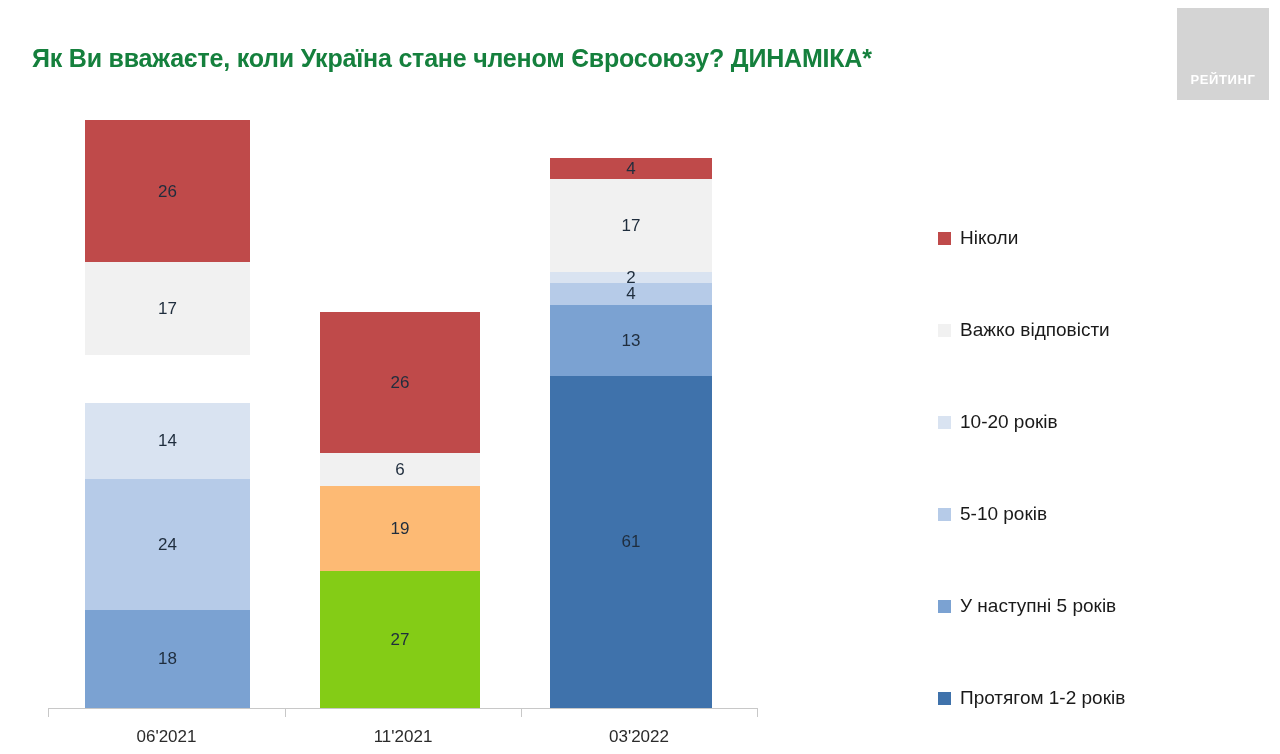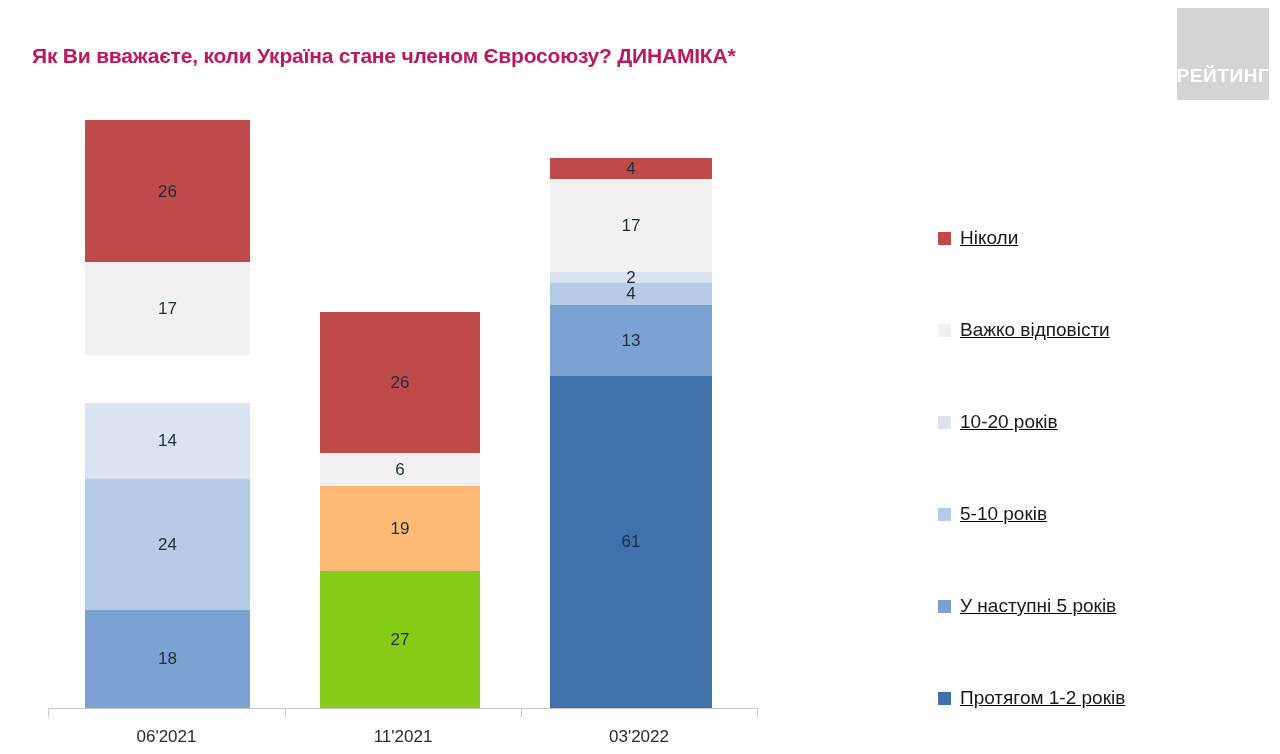--- a/index.html
+++ b/index.html
@@ -13,44 +13,44 @@
     font-family: "Liberation Sans", sans-serif;
     overflow: hidden;
     position: relative;
   }
 
   
   #chart-title {
     position: absolute;
     left: 32px;
     top: 44px;
-    font-size: 21px;
+    font-size: 25px;
     font-weight: bold;
-    color: #be185d;
+    color: #15803d;
     letter-spacing: -0.2px;
     white-space: nowrap;
   }
 
   
   #brand-logo {
     position: absolute;
     right: 11px;
     top: 8px;
     width: 92px;
     height: 92px;
     background: #d4d4d4;
     display: flex;
     align-items: flex-end;
     justify-content: center;
     padding-bottom: 13px;
     box-sizing: border-box;
   }
   #brand-logo .logo-text {
     color: #ffffff;
-    font-size: 19px;
+    font-size: 13px;
     font-weight: bold;
     letter-spacing: 0.6px;
   }
 
   
   #plot-area {
     position: absolute;
     left: 0;
     top: 0;
     width: 900px;
@@ -118,21 +118,20 @@
   #legend {
     position: absolute;
     left: 938px;
     top: 192px;
     width: 320px;
   }
   .legend-item {
     display: flex;
     align-items: center;
     height: 92px;
-    text-decoration: underline;
   }
   .legend-swatch {
     width: 13px;
     height: 13px;
     flex: 0 0 13px;
     margin-right: 9px;
   }
   .legend-label {
     font-size: 19px;
     color: #1a1a1a;

